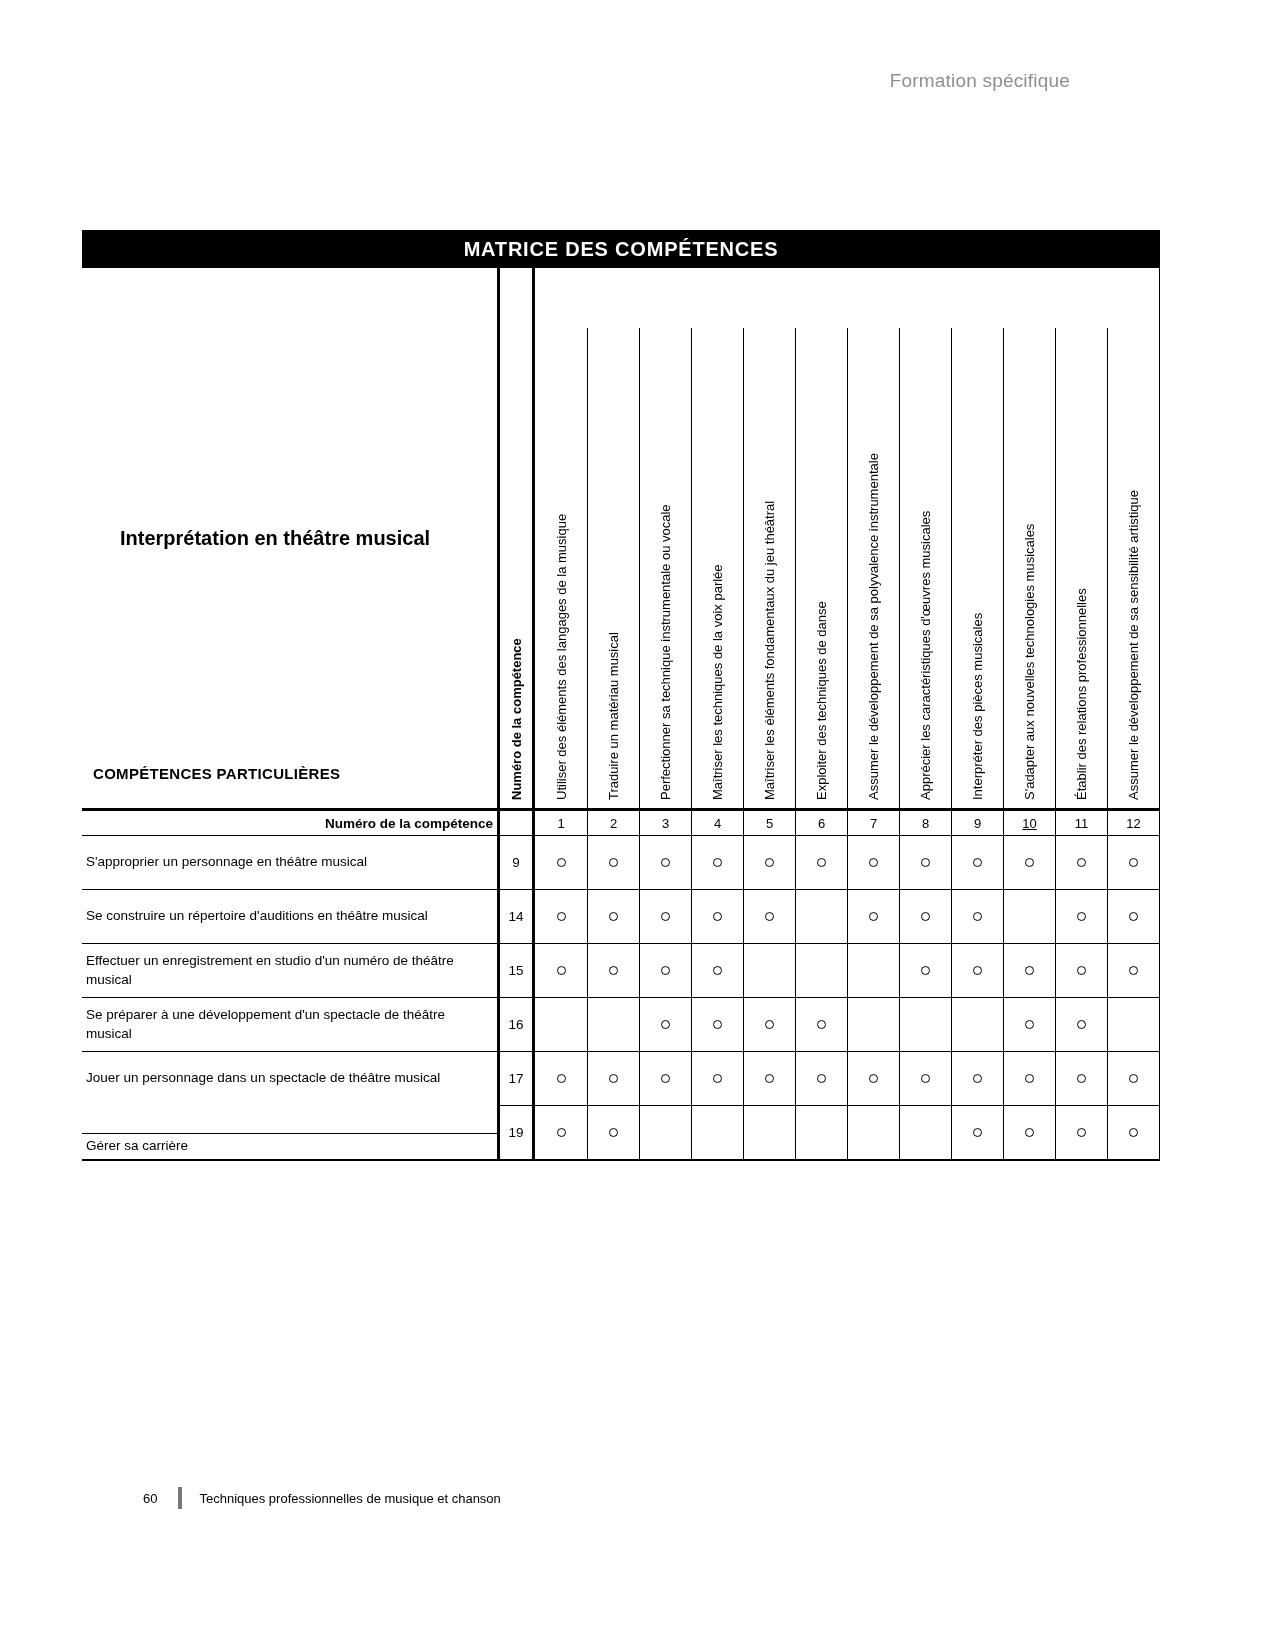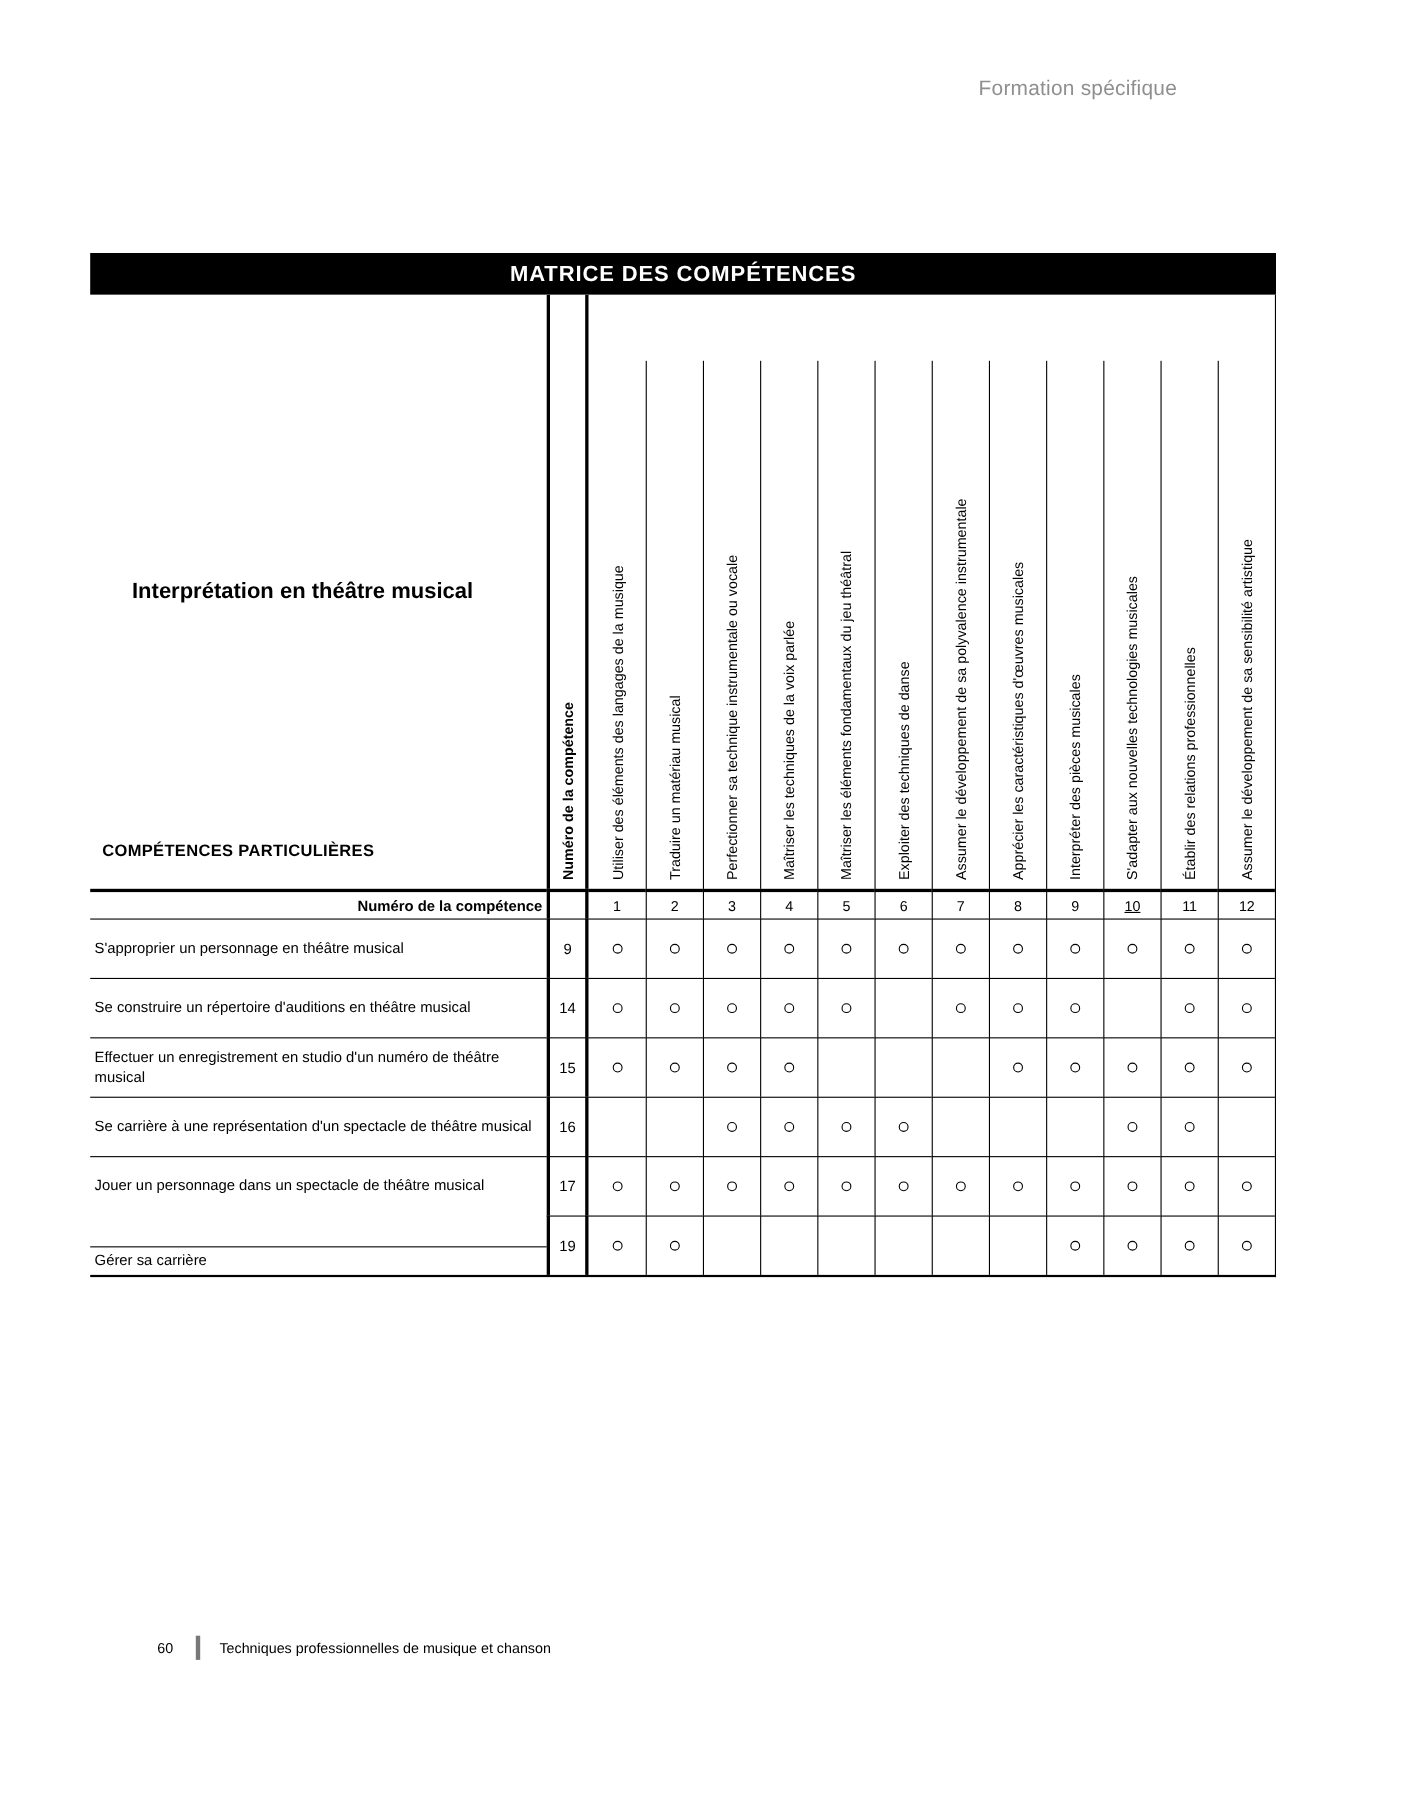--- a/index.html
+++ b/index.html
@@ -237,21 +237,21 @@
       </div>
       <div class="mark-cell vline" style="grid-area: 6 / 12;">
         <span class="circle"></span>
       </div>
       <div class="mark-cell vline" style="grid-area: 6 / 13;">
         <span class="circle"></span>
       </div>
       <div class="mark-cell vline" style="grid-area: 6 / 14;">
         <span class="circle"></span>
       </div>
-      <div class="row-label" style="grid-area: 7 / 1;">Se carrière à une représentation d'un spectacle de théâtre musical</div>
+      <div class="row-label" style="grid-area: 7 / 1;">Se préparer à une développement d'un spectacle de théâtre musical</div>
       <div class="row-num" style="grid-area: 7 / 2;">16</div>
       <div class="mark-cell" style="grid-area: 7 / 3;"></div>
       <div class="mark-cell vline" style="grid-area: 7 / 4;"></div>
       <div class="mark-cell vline" style="grid-area: 7 / 5;">
         <span class="circle"></span>
       </div>
       <div class="mark-cell vline" style="grid-area: 7 / 6;">
         <span class="circle"></span>
       </div>
       <div class="mark-cell vline" style="grid-area: 7 / 7;">

